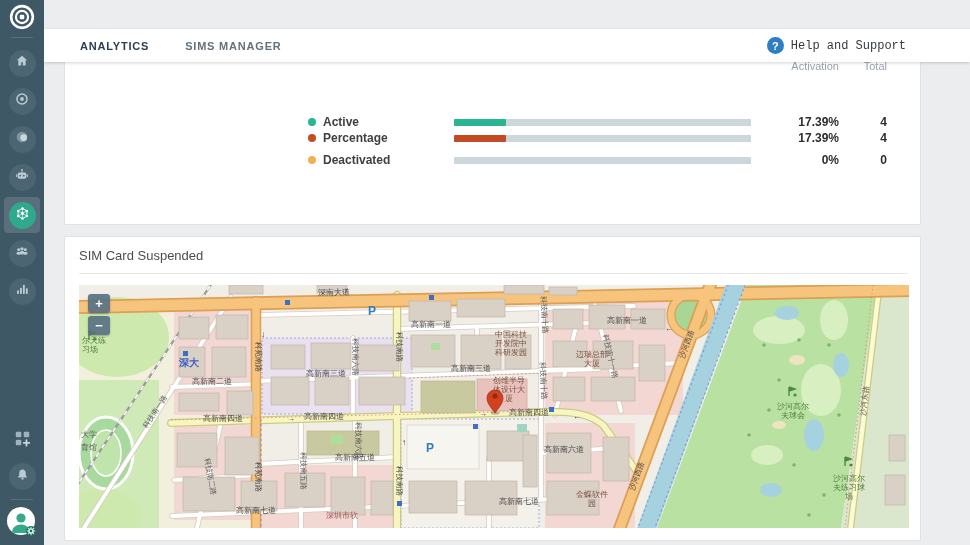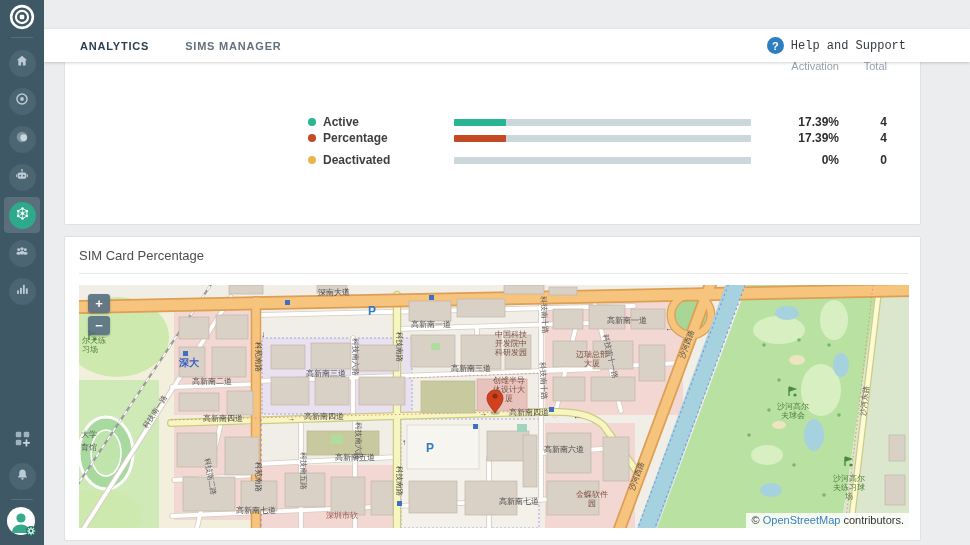--- a/index.html
+++ b/index.html
@@ -262,29 +262,28 @@
     <span class="llabel">Deactivated</span>
     <span class="ltrack">
         <span class="lfill" style="width: 0%; background: rgb(238, 178, 76); display: block;"></span>
       </span>
     <span class="lpct">0%</span>
     <span class="ltotal">0</span>
   </div>
 </div>
 
 <div class="panel panel2">
-  <div class="p2-title">SIM Card Percentage</div>
+  <div class="p2-title">SIM Card Suspended</div>
   <div class="p2-div"></div>
 
   <div class="map-wrap">
     <div class="zoom-ctrl">
       <div class="zoom-btn">+</div>
       <div class="zoom-btn">−</div>
     </div>
-    <div class="attrib"><span>© </span><a>OpenStreetMap</a><span> contributors.</span></div>
 
     <svg viewBox="0 0 830 243" width="830" height="243">
 
       <rect x="0" y="0" width="830" height="243" fill="#f1eee8"></rect>
       <rect x="0" y="12" width="170" height="231" fill="#f3efdd"></rect>
       <ellipse cx="38" cy="52" rx="52" ry="40" fill="#cde9ad"></ellipse>
       <rect x="0" y="95" width="80" height="148" fill="#cfe9b7"></rect>
       <ellipse cx="20" cy="230" rx="42" ry="26" fill="#cde9ad"></ellipse>
       <ellipse cx="27" cy="168" rx="27" ry="36" fill="#a8d99e" stroke="#ffffff" stroke-width="3"></ellipse>
       <ellipse cx="27" cy="168" rx="15" ry="23" fill="#bfe5ad" stroke="#ffffff" stroke-width="1.5"></ellipse>

